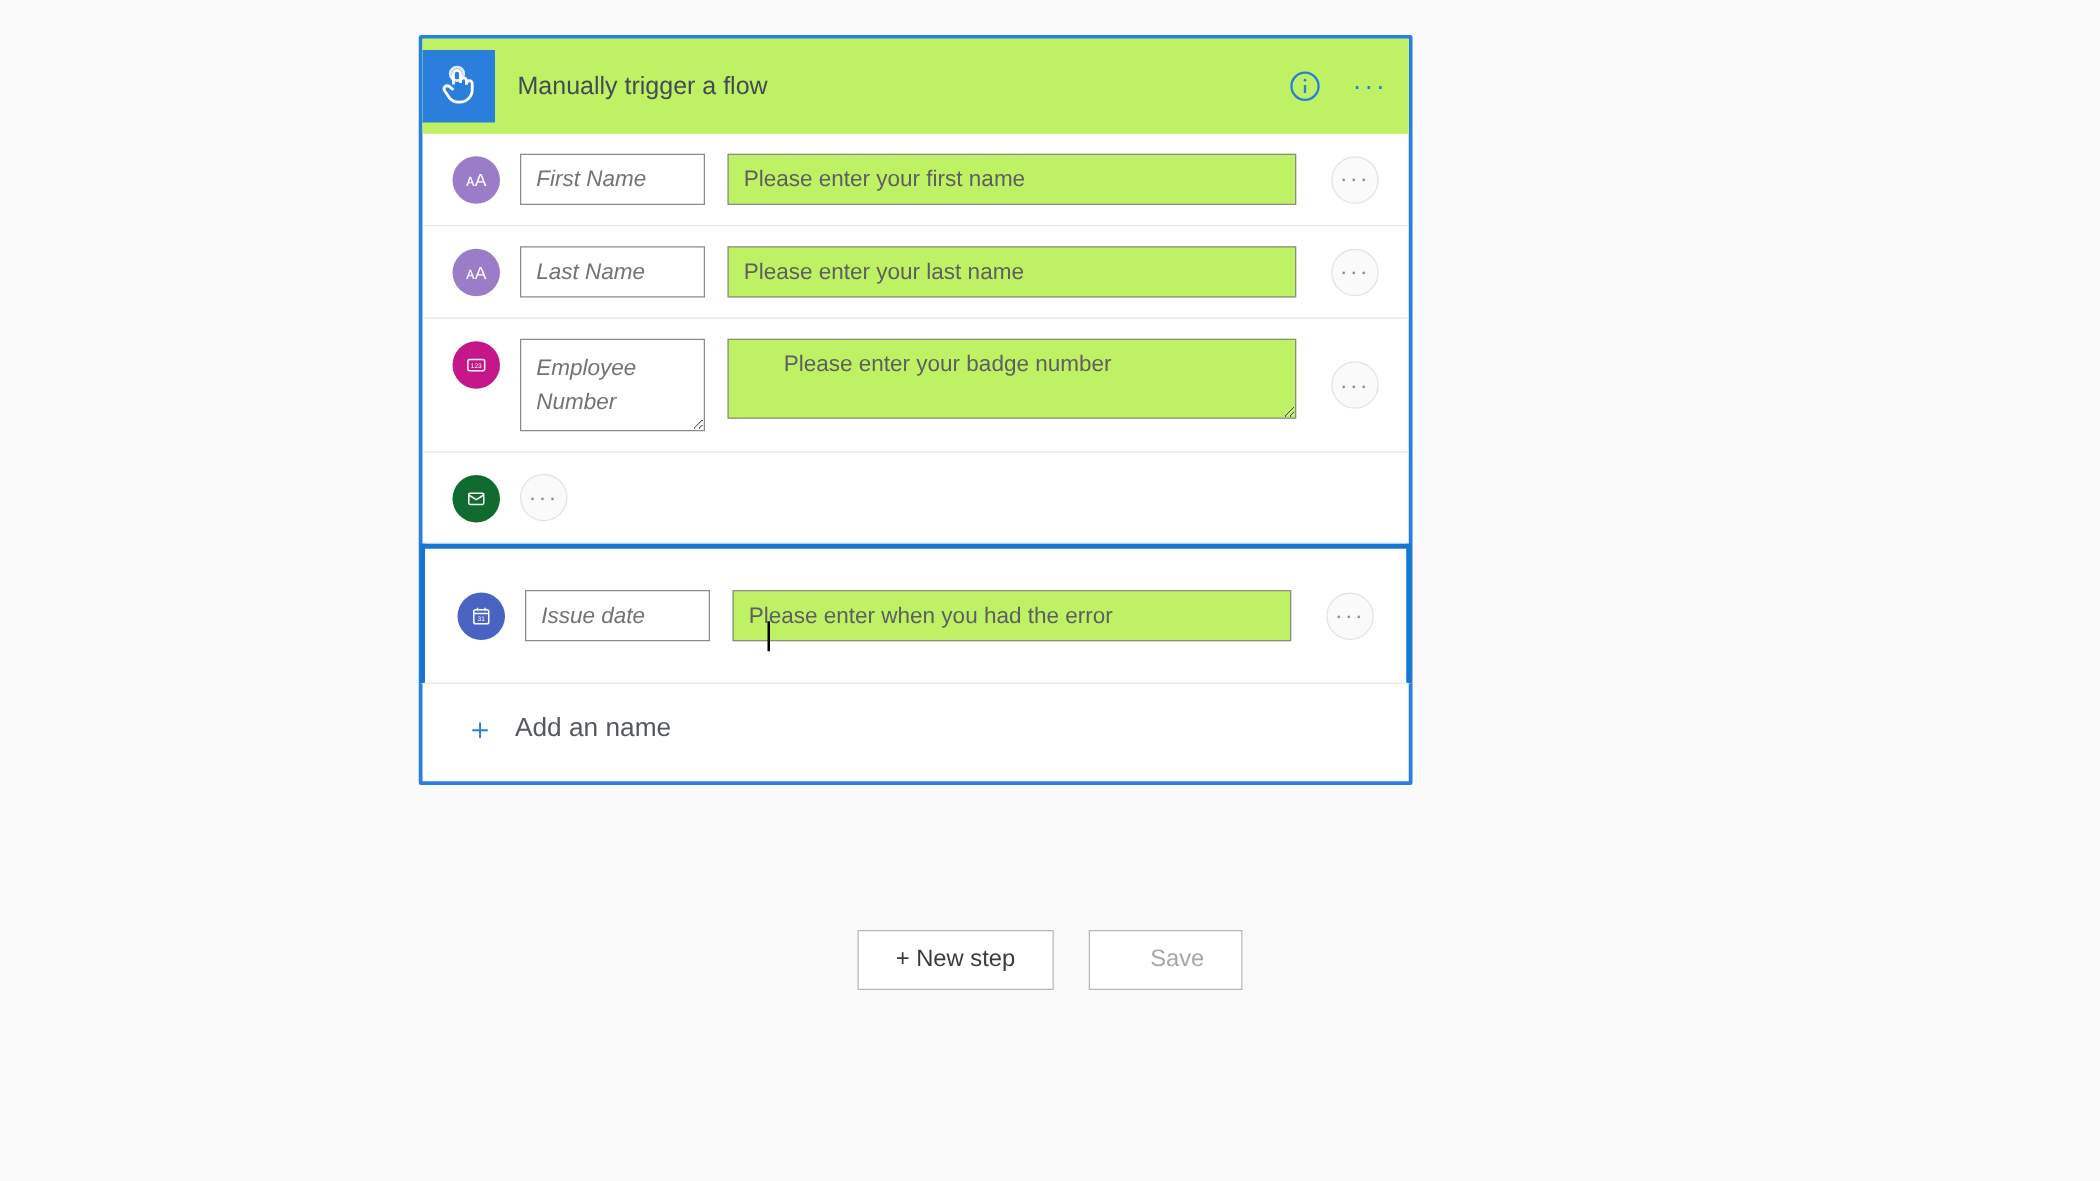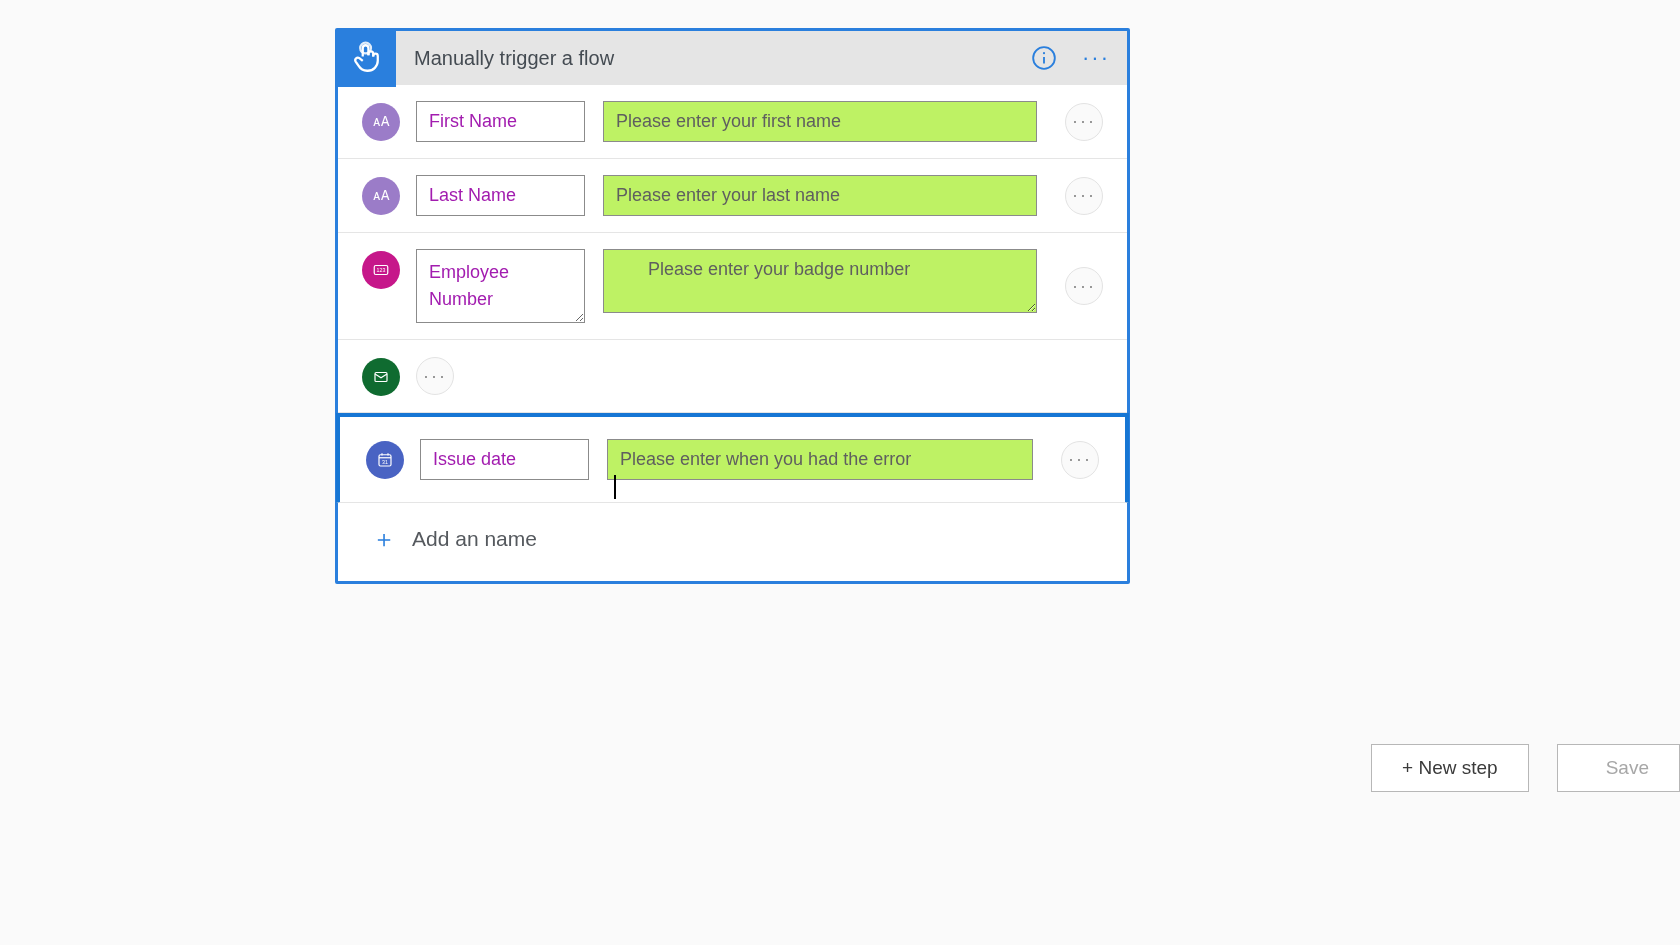--- a/index.html
+++ b/index.html
@@ -15,22 +15,22 @@
     left: 335px;
     top: 28px;
     width: 795px;
     background: #fff;
     border: 3px solid #2a7fdd;
     border-radius: 2px;
   }
   .card-header {
     display: flex;
     align-items: center;
-    background: #e5e5e5;
-    height: 54px;
+    background: #bef264;
+    height: 76px;
     padding: 0 14px 0 0;
   }
   .card-header .trigger-icon {
     width: 58px;
     height: 58px;
     background: #2a7fdd;
     display: flex;
     align-items: center;
     justify-content: center;
     margin-right: 18px;
@@ -59,51 +59,52 @@
     display: flex;
     align-items: center;
     padding: 16px 24px;
     border-bottom: 1px solid #e5e5e5;
     position: relative;
   }
   .row:last-of-type { border-bottom: 1px solid #e5e5e5; }
   .highlight {
     border: 4px solid #1676d4;
     margin: 0 -2px -2px -2px;
-    padding: 22px 26px;
+    padding: 33px 26px;
   }
   .type-icon {
     width: 38px;
     height: 38px;
     border-radius: 50%;
     display: flex;
     align-items: center;
     justify-content: center;
     color: #fff;
     flex-shrink: 0;
     margin-right: 16px;
     margin-top: 2px;
     align-self: flex-start;
   }
-  .ico-text { background: #9b7cc8; font-size: 14px; font-weight: 500; font-family: Liberation Mono, monospace; }
+  .ico-text { background: #9b7cc8; font-size: 14px; font-weight: 500; }
   .ico-num  { background: #c6178a; }
   .ico-mail { background: #0f6b30; }
   .ico-date { background: #4963c3; }
   .type-icon svg { width: 18px; height: 18px; }
 
   .name-input {
-    width: 169px;
+    width: 148px;
     border: 1px solid #8b8b8b;
     font-size: 18px;
-    color: #a21caf;
+    color: #737373;
     padding: 9px 12px;
     margin-right: 18px;
     background: #fff;
     font-family: inherit;
     align-self: flex-start;
+    font-style: italic;
   }
   .name-input.multiline { min-height: 64px; line-height: 1.5; }
   .desc-input {
     flex: 1;
     border: 1px solid #8b8b8b;
     font-size: 18px;
     color: #5f5f5f;
     padding: 9px 12px;
     margin-right: 28px;
     background: #bef264;
@@ -142,21 +143,21 @@
     margin-right: 16px;
     font-weight: 400;
   }
 
   .footer-btns {
     position: absolute;
     left: 0;
     width: 1680px;
     top: 744px;
     display: flex;
-    justify-content: flex-end;
+    justify-content: center;
     gap: 28px;
   }
   .footer-btn {
     border: 1px solid #b7b7b7;
     background: #fff;
     padding: 12px 30px;
     font-size: 19px;
     color: #3b3b3b;
     cursor: pointer;
     font-family: inherit;

